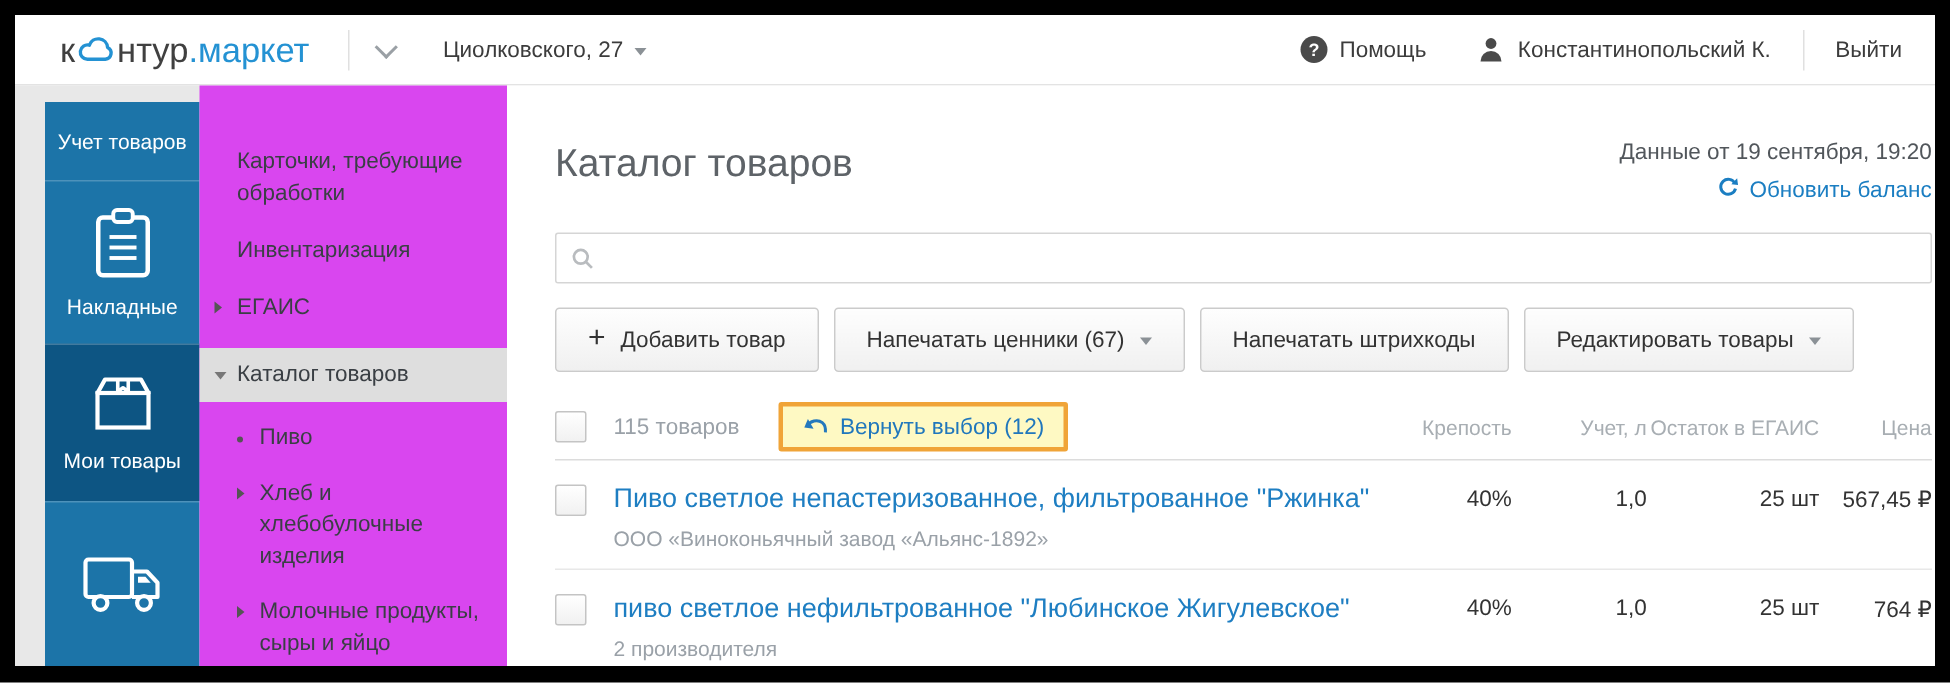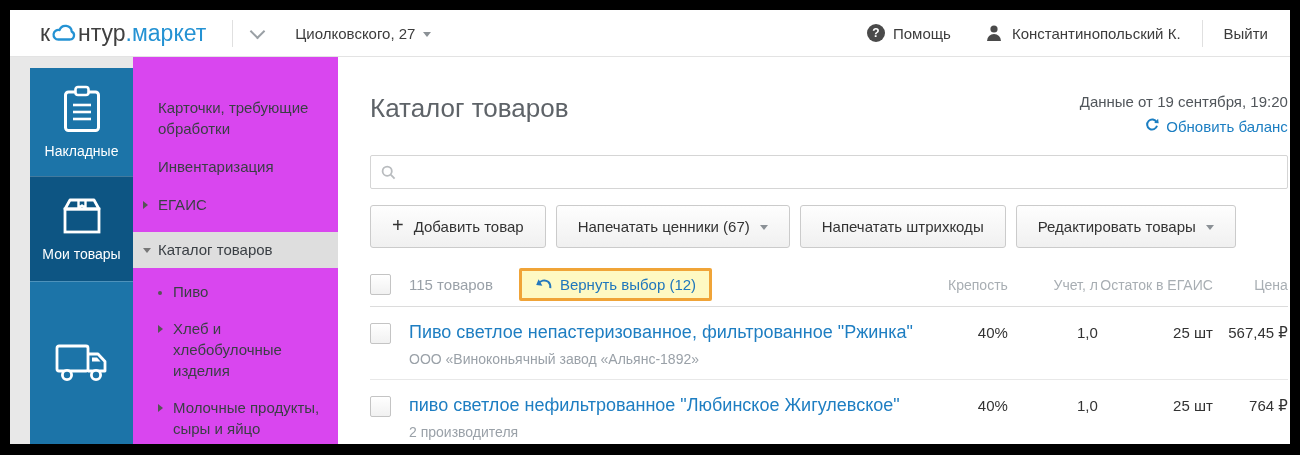--- a/index.html
+++ b/index.html
@@ -158,20 +158,23 @@
         <span>Константинопольский К.</span>
       </div>
       <div class="tb-divider2"></div>
       <span class="logout">Выйти</span>
     </div>
   </header>
 
   <div class="layout">
 
     <nav class="bnav">
+      <div class="bn-item bn-simple">
+        <span>Учет товаров</span>
+      </div>
       <div class="bn-item bn-iconic bn-h108">
         <svg viewBox="0 0 40 48" width="40" height="48">
           <rect x="3.5" y="7" width="33" height="38.5" rx="3" fill="none" stroke="#fff" stroke-width="3"></rect>
           <rect x="13.5" y="2" width="13" height="8" rx="2.5" fill="#1c74a8" stroke="#fff" stroke-width="2.6"></rect>
           <line x1="11" y1="20" x2="29" y2="20" stroke="#fff" stroke-width="2.6"></line>
           <line x1="11" y1="27" x2="29" y2="27" stroke="#fff" stroke-width="2.6"></line>
           <line x1="11" y1="34" x2="29" y2="34" stroke="#fff" stroke-width="2.6"></line>
         </svg>
         <span>Накладные</span>
       </div>

